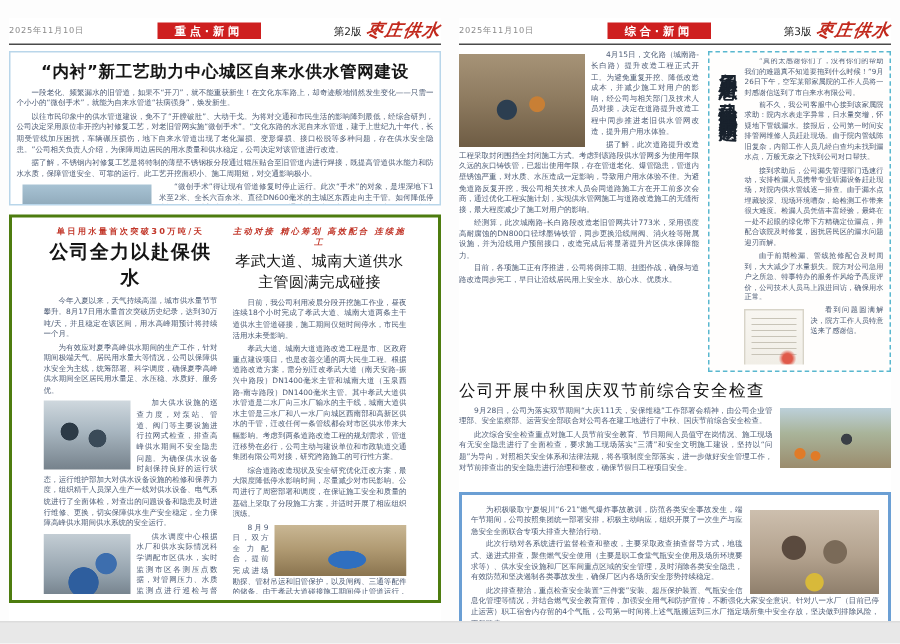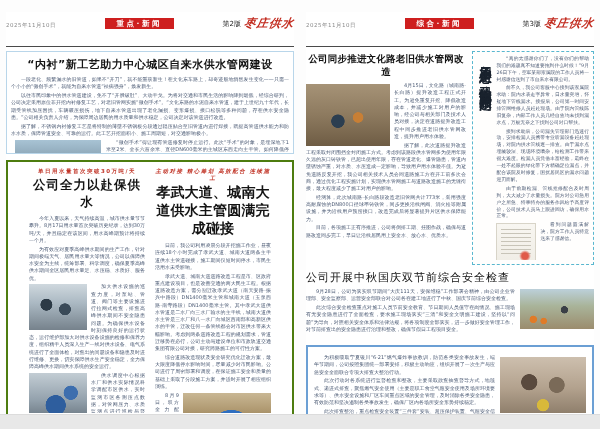--- a/index.html
+++ b/index.html
@@ -3,38 +3,38 @@
 <meta charset="utf-8">
 <style>
   html,body{margin:0;padding:0;}
   body{font-family:"DejaVu Sans","Liberation Sans",sans-serif;background:#fff;}
   .canvas{position:relative;width:600px;height:429px;background:#fdfdfd;overflow:hidden;}
   .bottom-strip{position:absolute;left:0;top:414px;width:600px;height:15px;background:#e8e8e8;border-top:1px solid #dcdcdc;}
   .page{position:absolute;top:12px;width:288px;height:402px;background:#fff;}
   .page-left{left:6px;}
   .page-right{left:306px;}
   
-  .phead{display:flex;align-items:flex-end;height:17px;border-bottom:1px solid #4a4a4a;padding-bottom:17px;}
+  .phead{display:flex;align-items:center;height:17px;border-bottom:1px solid #4a4a4a;padding-bottom:0;}
   .pdate{font-size:5.5px;color:#8a8a8a;letter-spacing:.5px;}
   .sec-box{background:#ce1f1f;color:#fff;font-weight:bold;font-size:7.5px;letter-spacing:2.5px;padding:2px 12px 2px;margin:0 auto;line-height:1;}
   .edition{font-size:7px;font-weight:normal;color:#222;margin-right:3px;}
   .masthead{font-family:"DejaVu Serif","Liberation Serif",serif;font-style:italic;font-weight:bold;font-size:11.5px;color:#c22a1e;transform:skewX(-10deg);letter-spacing:1px;line-height:1;}
   
   .bodytxt{font-size:5px;line-height:1.45;color:#4b5a74;text-align:justify;overflow:hidden;}
   .bodytxt p{margin:0 0 1.5px;text-indent:2em;}
   
   .lead-box{margin-top:4px;border:1px solid #b9d6ea;padding:4px 4px 3px;height:103px;box-sizing:border-box;overflow:hidden;background:#fff;}
   .lead-title{text-align:center;font-size:11px;font-weight:bold;color:#151515;letter-spacing:.5px;margin:1px 0 4px;}
   
   .big-box{margin-top:6px;border:2px solid #4d7c0f;height:259px;box-sizing:border-box;padding:4px 21px;display:flex;gap:10px;overflow:hidden;background:#fff;}
   .col{flex:1;min-width:0;overflow:hidden;}
   .kicker{color:#c2372a;font-size:5.5px;font-weight:bold;text-align:center;letter-spacing:1.5px;margin:2px 0 2px;}
   .kicker.it{font-style:italic;}
   .col-title-l{text-align:center;font-size:12.5px;font-weight:bold;color:#141414;margin:0 0 4px;letter-spacing:1px;}
-  .col-title-r{text-align:center;font-size:14px;font-weight:bold;color:#141414;margin:0 0 4px;letter-spacing:.2px;}
+  .col-title-r{text-align:center;font-size:10px;font-weight:normal;color:#141414;margin:0 0 4px;letter-spacing:.2px;}
   
   .ph{display:block;}
   .ph-lead{float:left;width:86px;height:42px;margin:1px 5px 0 4px;background:
     radial-gradient(circle at 20% 58%,#c03a28 0 7%,transparent 8%),
     radial-gradient(circle at 29% 64%,#b53524 0 6%,transparent 7%),
     radial-gradient(circle at 54% 52%,#24364a 0 9%,transparent 10%),
     linear-gradient(180deg,#a8c3d4 0%,#8fa9ba 35%,#5f7488 62%,#47525e 100%);}
   .ph-visit{float:left;width:58px;height:46px;margin:1px 4px 1px 0;background:
     radial-gradient(circle at 30% 45%,#2c3a46 0 12%,transparent 13%),
     radial-gradient(circle at 62% 55%,#3a4a58 0 13%,transparent 14%),
@@ -145,21 +145,20 @@
     <div class="phead">
       <span class="pdate">2025年11月10日</span>
       <span class="sec-box">综合·新闻</span>
       <span class="edition">第3版</span>
       <span class="masthead">枣庄供水</span>
     </div>
 
     <div class="p3-top">
 
       <div class="renov">
-        <div class="renov-title">公司同步推进文化路老旧供水管网改造</div>
         <div class="bodytxt" style="height:196px;">
           <span class="ph ph-renov"></span>
           <p>4月15日，文化路（城南路-长白路）提升改造工程正式开工。为避免重复开挖、降低改造成本，并减少施工对用户的影响，经公司与相关部门及技术人员对接，决定在道路提升改造工程中同步推进老旧供水管网改造，提升用户用水体验。</p>
           <p>据了解，此次道路提升改造工程采取封闭围挡全封闭施工方式。考虑到该路段供水管网多为使用年限久远的灰口铸铁管，已超出使用年限，存在管道老化、爆管隐患，管道内壁锈蚀严重，对水质、水压造成一定影响，导致用户用水体验不佳。为避免道路反复开挖，我公司相关技术人员会同道路施工方在开工前多次会商，通过优化工程实施计划，实现供水管网施工与道路改造施工的无缝衔接，最大程度减少了施工对用户的影响。</p>
           <p>经测算，此次城南路-长白路段改造老旧管网共计773米，采用强度高耐腐蚀的DN800口径球墨铸铁管，同步更换沿线闸阀、消火栓等附属设施，并为沿线用户预留接口，改造完成后将显著提升片区供水保障能力。</p>
           <p>目前，各项施工正有序推进，公司将倒排工期、挂图作战，确保与道路改造同步完工，早日让沿线居民用上安全水、放心水、优质水。</p>
         </div>
       </div>
 
       <div class="urgent-box">

